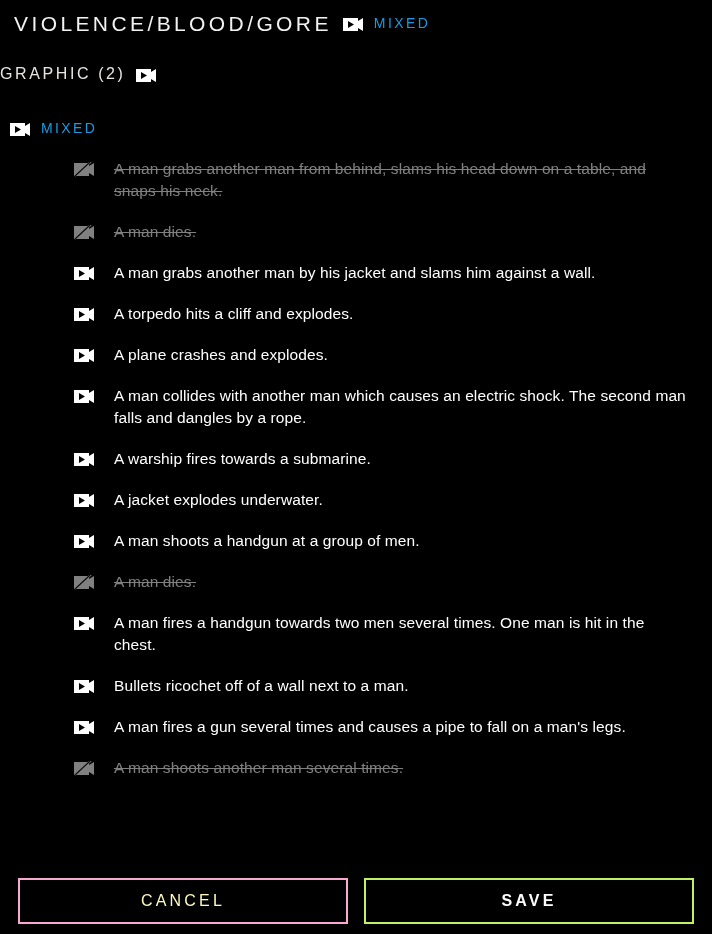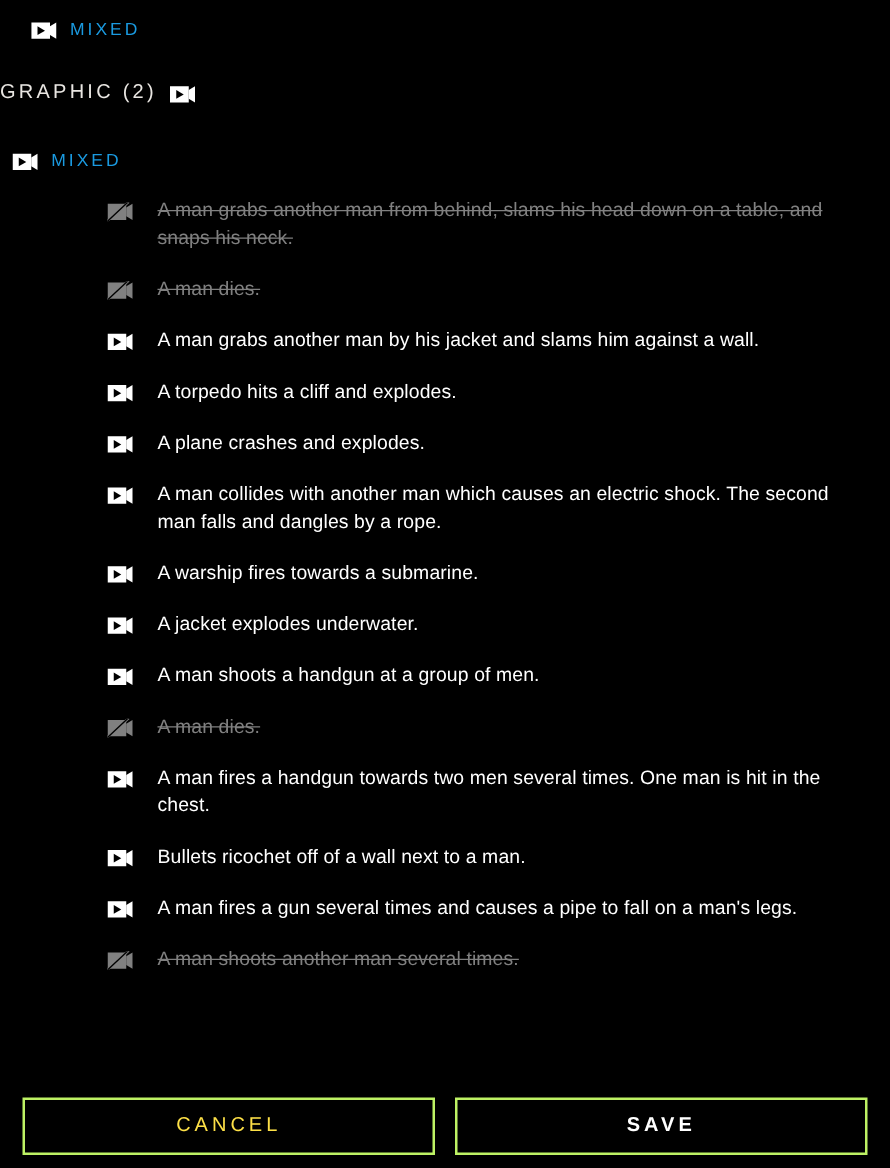--- a/index.html
+++ b/index.html
@@ -91,21 +91,21 @@
     position: relative;
     top: 1px;
   }
   .vid-icon svg { display: block; }
 
   .hdr-vid { margin: 0 10px 0 11px; position: relative; top: 1px; }
   .sec-vid { margin: 0 10px 0 10px; position: relative; top: 1px; }
 
   
   .item-list {
-    margin: 12px;
+    margin: 0;
     padding: 0;
     list-style: none;
     margin-top: 16px;
   }
   .list-item {
     display: flex;
     align-items: flex-start;
     padding: 0 22px 0 76px;
     margin-bottom: 19px;
     position: relative;
@@ -149,36 +149,37 @@
     align-items: center;
     justify-content: center;
     background: transparent;
     box-sizing: border-box;
     font-size: 16px;
     letter-spacing: 3.2px;
     cursor: pointer;
     user-select: none;
   }
   .btn-cancel {
-    border: 2px solid #bef264;
-    color: #fde047;
+    border: 2px solid #f9a8d4;
+    color: #fef9c3;
     font-weight: 400;
   }
   .btn-save {
     border: 2px solid #bef264;
     color: #ffffff;
     font-weight: 700;
   }
 </style>
 </head>
 <body>
 
 <div class="content">
 
   <div class="page-title-row">
+    <span class="page-title">VIOLENCE/BLOOD/GORE</span>
     <span class="vid-icon hdr-vid">
       <svg width="21" height="15" viewBox="0 0 21 15">
         <rect x="0" y="1" width="15" height="13" fill="#ffffff"></rect>
         <polygon points="15,4 20,1 20,14 15,11" fill="#ffffff"></polygon>
         <polygon points="5,4 11,7.5 5,11" fill="#000000"></polygon>
       </svg>
     </span>
     <span class="mixed-tag">MIXED</span>
   </div>
 

